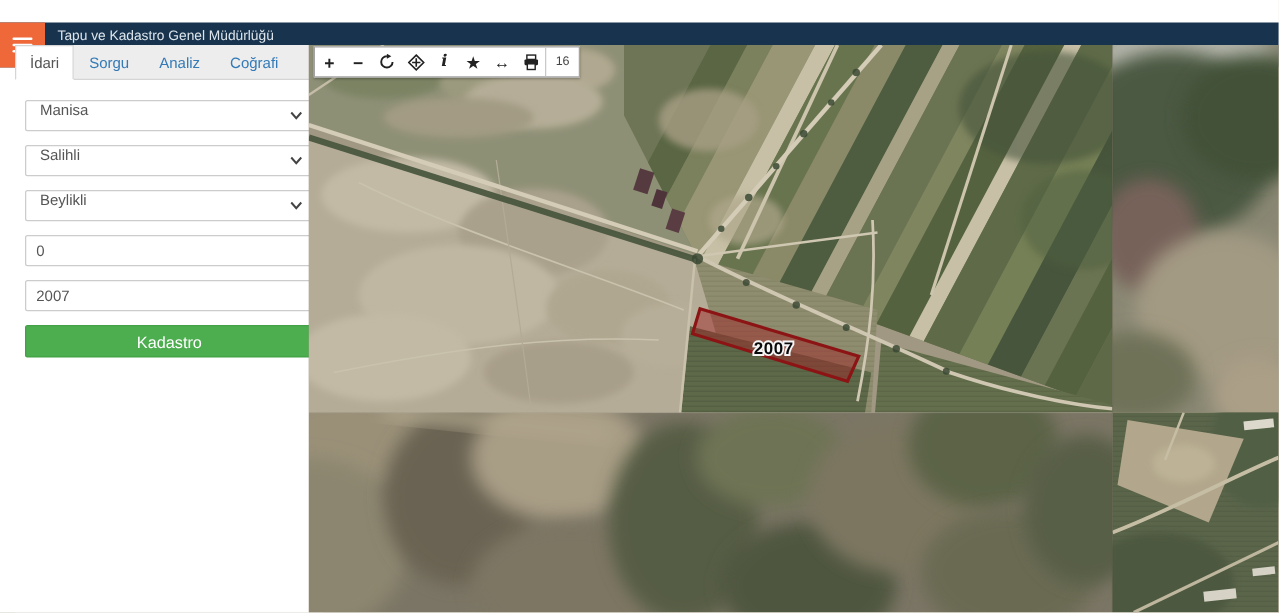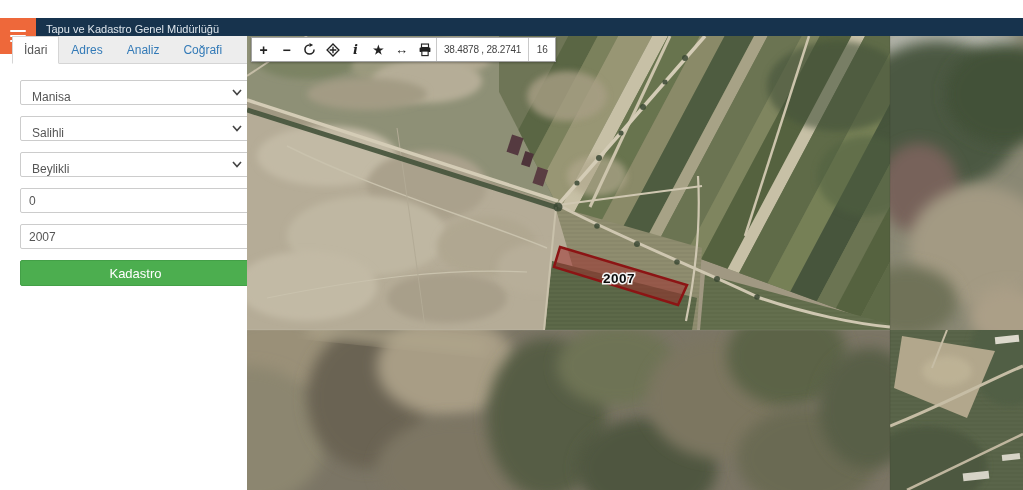--- a/index.html
+++ b/index.html
@@ -19,21 +19,21 @@
   .sidebar{position:absolute;left:12px;top:36px;width:247px;height:454px;background:#fff;}
   .tabbar{height:27px;background:#ededed;border-bottom:1px solid #d5d5d5;display:flex;
           align-items:stretch;font-size:12px;}
   .tab{display:flex;align-items:center;padding:0 11px;color:#337ab7;cursor:pointer;
        border:1px solid transparent;border-bottom:none;}
   .tab.active{background:#fff;color:#555;border-color:#d5d5d5;margin-bottom:-1px;
               border-bottom:1px solid #fff;}
   .form{padding:16px 8px 0 8px;}
   .field{margin-bottom:11px;position:relative;}
   .sel{height:25px;border:1px solid #ccc;border-radius:2px;background:#fff;display:flex;
-       align-items:flex-end;padding:0 24px 0 11px;font-size:12px;color:#555;cursor:pointer;
+       align-items:flex-start;padding:0 24px 0 11px;font-size:12px;color:#555;cursor:pointer;
        box-sizing:border-box;}
   .sel .chev{position:absolute;right:9px;top:9px;}
   .txt{width:100%;height:25px;border:1px solid #ccc;border-radius:2px;padding:0 8px;
        font-size:12px;color:#555;box-sizing:border-box;font-family:"Liberation Sans",sans-serif;outline:none;}
   .go-btn{width:100%;height:26px;background:#4cae4f;border:1px solid #43a047;border-radius:2px;
           color:#fff;font-size:13px;cursor:pointer;font-family:"Liberation Sans",sans-serif;}
 
   
   .map{position:absolute;left:247px;top:36px;width:776px;height:454px;overflow:hidden;
        background:#a09882;}
@@ -61,21 +61,21 @@
     <span class="hamburger"></span>
   </div>
   <div class="titles">
     <div>Tapu ve Kadastro Genel Müdürlüğü</div>
   </div>
 </div>
 
 <div class="sidebar">
   <div class="tabbar">
     <div class="tab active">İdari</div>
-    <div class="tab">Adres</div>
+    <div class="tab">Sorgu</div>
     <div class="tab">Analiz</div>
     <div class="tab">Coğrafi</div>
   </div>
 
   <div class="form">
     <div class="field">
       <div class="sel">
         <span>Manisa</span>
         <svg class="chev" width="10" height="7" viewBox="0 0 10 7">
           <path d="M1 1 L5 5.5 L9 1" fill="none" stroke="#444" stroke-width="1.6"></path>
@@ -290,16 +290,15 @@
     <div class="tb-btn info">i</div>
     <div class="tb-btn star">★</div>
     <div class="tb-btn measure">↔</div>
     <div class="tb-btn">
       <svg width="14" height="14" viewBox="0 0 16 16">
         <rect x="4" y="1.2" width="8" height="4" fill="none" stroke="#222" stroke-width="1.3"></rect>
         <rect x="1.8" y="5.2" width="12.4" height="5.2" rx="1" fill="#222"></rect>
         <rect x="4.4" y="9.2" width="7.2" height="5.2" fill="#fff" stroke="#222" stroke-width="1.3"></rect>
       </svg>
     </div>
-    <div class="tb-box coords">38.4878 , 28.2741</div>
     <div class="tb-box zoomlvl">16</div>
   </div>
 </div>
 
 </body></html>

